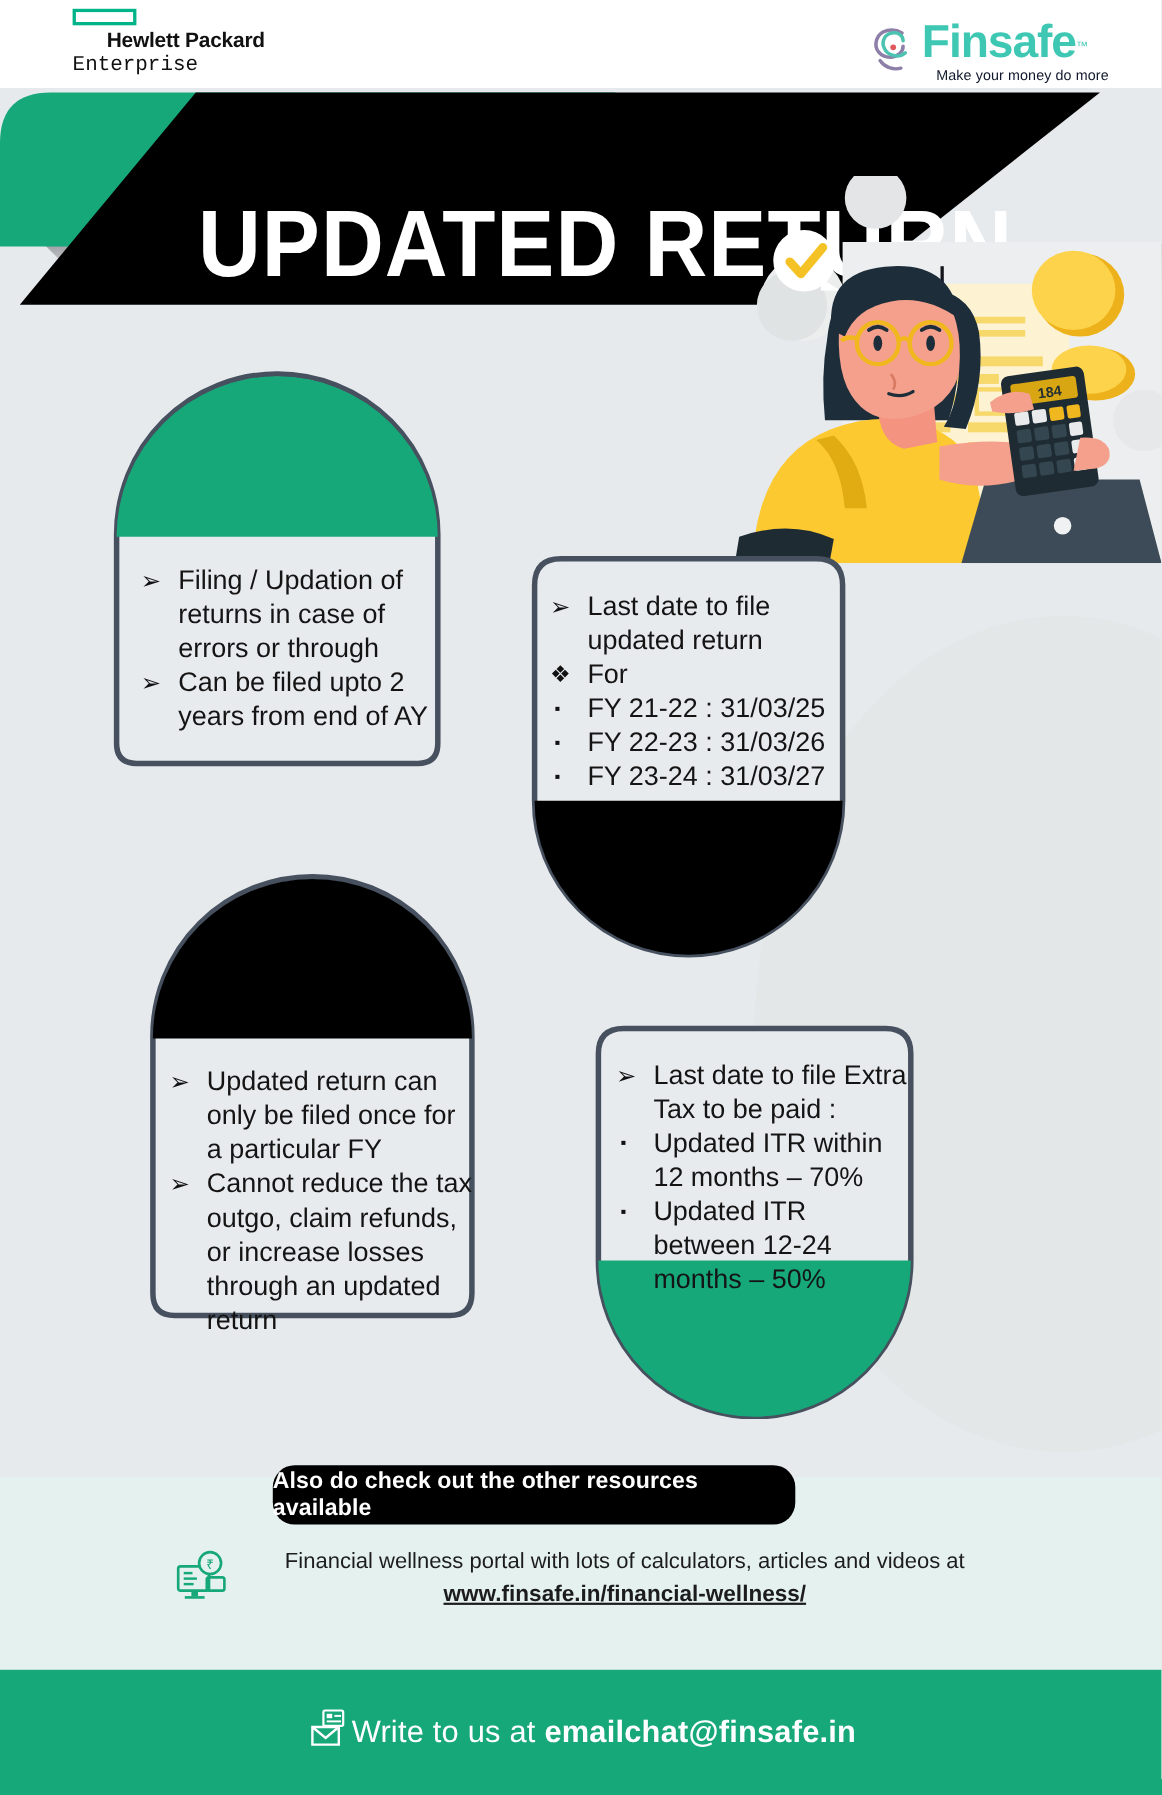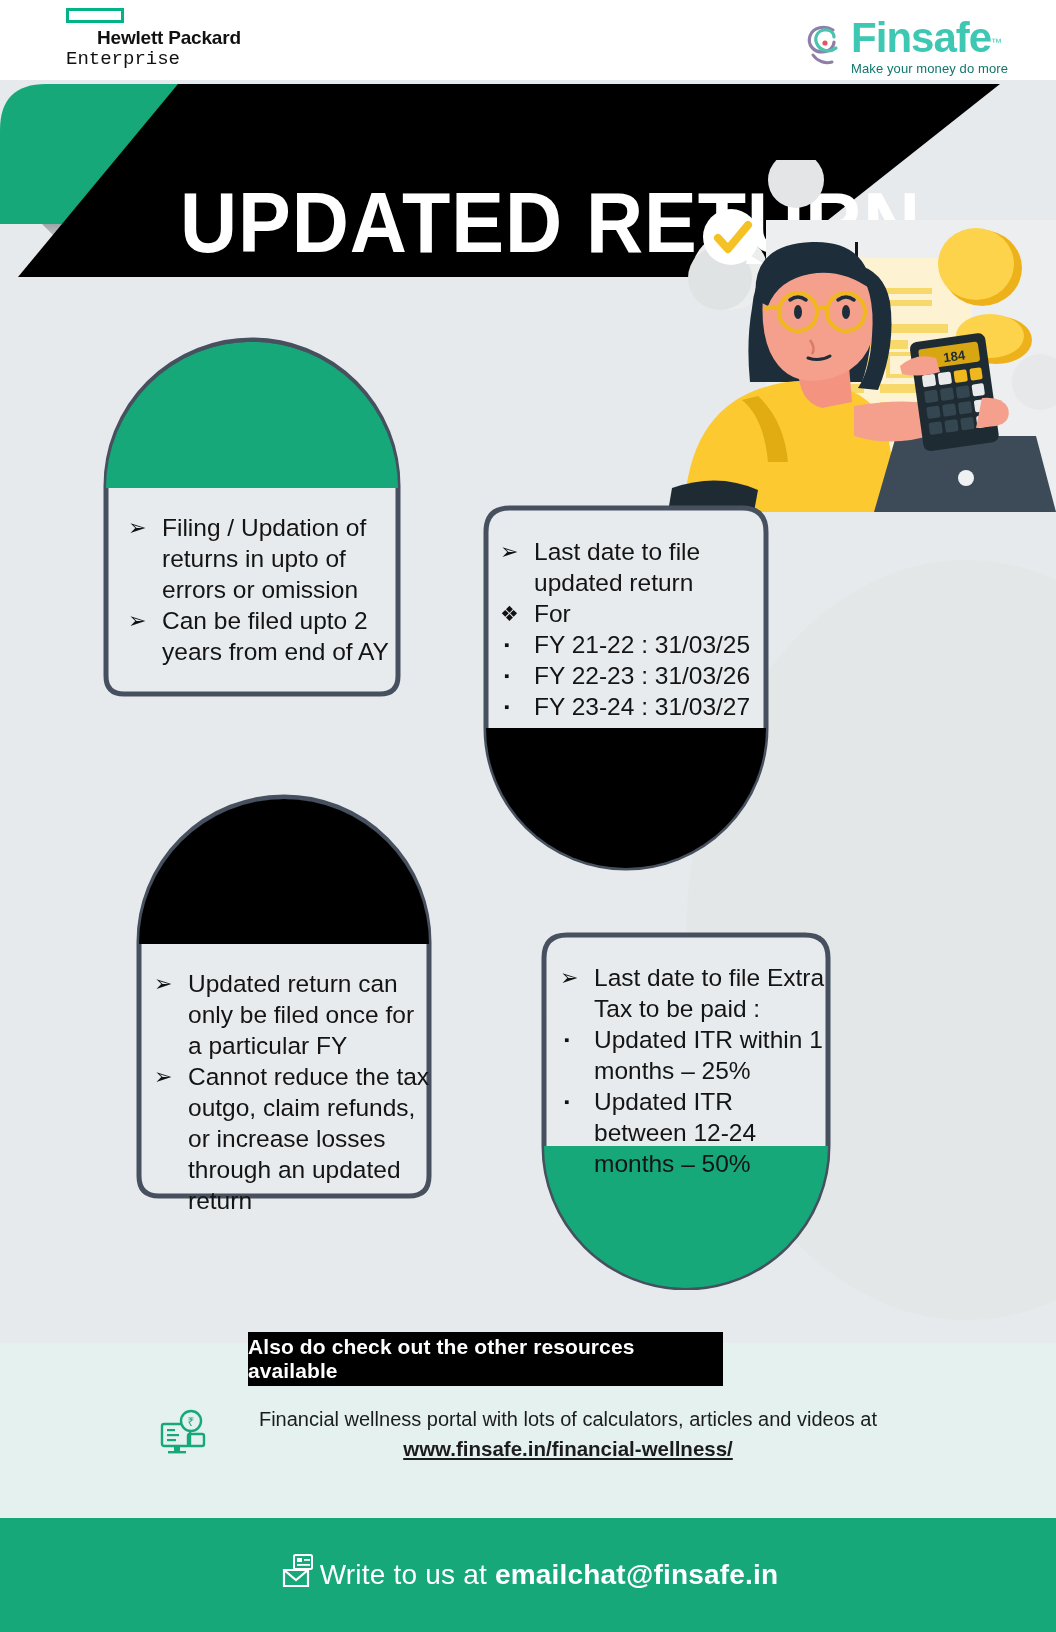--- a/index.html
+++ b/index.html
@@ -24,21 +24,21 @@
   .hpe-logo{position:absolute;left:66px;top:8px;width:260px;}
   .hpe-dash{width:58px;height:15px;border:3px solid #00b388;box-sizing:border-box;}
   .hpe-l1{font-size:19px;font-weight:bold;color:#111;letter-spacing:-.2px;margin-top:5px;line-height:1.1;margin-left:31px;}
   .hpe-l2{font-size:19px;font-weight:normal;color:#111;line-height:1.15;font-family:Liberation Mono, monospace;}
 
   .finsafe-logo{position:absolute;right:48px;top:14px;height:64px;display:flex;align-items:center;}
   .fs-mark{width:44px;height:50px;margin-right:4px;position:relative;}
   .fs-text{position:relative;}
   .fs-name{font-size:42px;font-weight:bold;color:#3ec8b4;line-height:1;letter-spacing:-1px;}
   .fs-tm{font-size:11px;color:#3ec8b4;vertical-align:super;}
-  .fs-tag{font-size:13px;color:#0f766e;margin-top:2px;letter-spacing:.1px;text-align:right;}
+  .fs-tag{font-size:13px;color:#0f172a;margin-top:2px;letter-spacing:.1px;text-align:right;margin-left:13px;}
 
   
   .banner-wrap{position:absolute;left:0;top:72px;width:1056px;height:220px;}
   .banner-shadow{position:absolute;left:0;top:0;width:1056px;height:220px;}
   .banner-title{
     position:absolute;left:180px;top:104px;width:760px;height:92px;
     font-family:"Liberation Sans Narrow","Liberation Sans",sans-serif;
     font-size:86px;font-weight:bold;color:#ffffff;letter-spacing:1px;
     line-height:92px;white-space:nowrap;transform:scaleX(0.92);transform-origin:left center;
   }
@@ -55,21 +55,21 @@
   }
   .bullets{list-style:none;margin:0;padding:0;}
   .bullets li{position:relative;padding-left:40px;margin:0 0 0 0;}
   .bullets li .mk{position:absolute;left:6px;top:0;font-size:22px;line-height:31px;color:#111;}
   .bullets li.sq .mk{left:10px;font-size:15px;}
   .bullets li.dia .mk{left:6px;font-size:21px;}
 
   
   .promo{
     position:absolute;left:248px;top:1332px;width:475px;height:54px;
-    background:#000;border-radius:0;color:#fff;
+    background:#000;border-radius:20px;color:#fff;
     font-family:"Liberation Sans Narrow","Liberation Sans",sans-serif;
     font-size:21px;font-weight:bold;display:flex;align-items:center;justify-content:center;
     letter-spacing:.1px;
   }
   .portal{
     position:absolute;left:0;top:1404px;width:1056px;text-align:center;
     font-family:"Liberation Sans Narrow","Liberation Sans",sans-serif;
     font-size:20px;color:#1c1c1c;line-height:30px;margin-left:40px;
   }
   .portal .url{font-weight:bold;text-decoration:underline;font-size:20.5px;}
@@ -242,21 +242,21 @@
     </svg>
   </div>
 
   <div class="card" id="c1" style="left:100px;top:336px;width:304px;height:364px;">
     <svg class="shape" width="304" height="364" viewBox="0 0 304 364">
       <path d="M6,150 A146,146 0 0 1 298,150 L298,340 Q298,358 280,358 L24,358 Q6,358 6,340 Z" fill="#e8ebee" stroke="#46505e" stroke-width="5"></path>
       <path d="M6,152 A146,146 0 0 1 298,152 Z" fill="#16a878"></path>
     </svg>
     <div class="body" style="top:176px;left:22px;right:10px;">
       <ul class="bullets">
-        <li><span class="mk">➢</span><span>Filing / Updation of returns in upto of errors or omission</span></li>
+        <li><span class="mk">➢</span><span>Filing / Updation of returns in case of errors or through</span></li>
         <li><span class="mk">➢</span><span>Can be filed upto 2 years from end of AY</span></li>
       </ul>
     </div>
   </div>
 
   <div class="card" id="c2" style="left:482px;top:502px;width:288px;height:370px;">
     <svg class="shape" width="288" height="370" viewBox="0 0 288 370">
       <path d="M4,30 Q4,6 28,6 L260,6 Q284,6 284,30 L284,226 A140,140 0 0 1 4,226 Z" fill="#e8ebee" stroke="#46505e" stroke-width="5"></path>
       <path d="M4,226 A140,140 0 0 0 284,226 Z" fill="#000000"></path>
     </svg>
@@ -285,21 +285,21 @@
   </div>
 
   <div class="card" id="c4" style="left:540px;top:930px;width:292px;height:360px;">
     <svg class="shape" width="292" height="360" viewBox="0 0 292 360">
       <path d="M4,28 Q4,5 27,5 L265,5 Q288,5 288,28 L288,216 A142,142 0 0 1 4,216 Z" fill="#e8ebee" stroke="#46505e" stroke-width="5"></path>
       <path d="M4,216 A142,142 0 0 0 288,216 Z" fill="#16a878"></path>
     </svg>
     <div class="body" style="top:32px;left:14px;right:2px;">
       <ul class="bullets">
         <li><span class="mk">➢</span><span>Last date to file Extra Tax to be paid :</span></li>
-        <li class="sq"><span class="mk">▪</span><span>Updated ITR within 1 months – 25%</span></li>
+        <li class="sq"><span class="mk">▪</span><span>Updated ITR within 12 months – 70%</span></li>
         <li class="sq"><span class="mk">▪</span><span>Updated ITR between 12-24 months – 50%</span></li>
       </ul>
     </div>
   </div>
 
   <div class="promo">Also do check out the other resources available</div>
 
   <div class="portal-icon">
     <svg width="50" height="50" viewBox="0 0 50 50">
       <rect x="4" y="16" width="28" height="22" rx="2" fill="none" stroke="#16a878" stroke-width="2.4"></rect>

